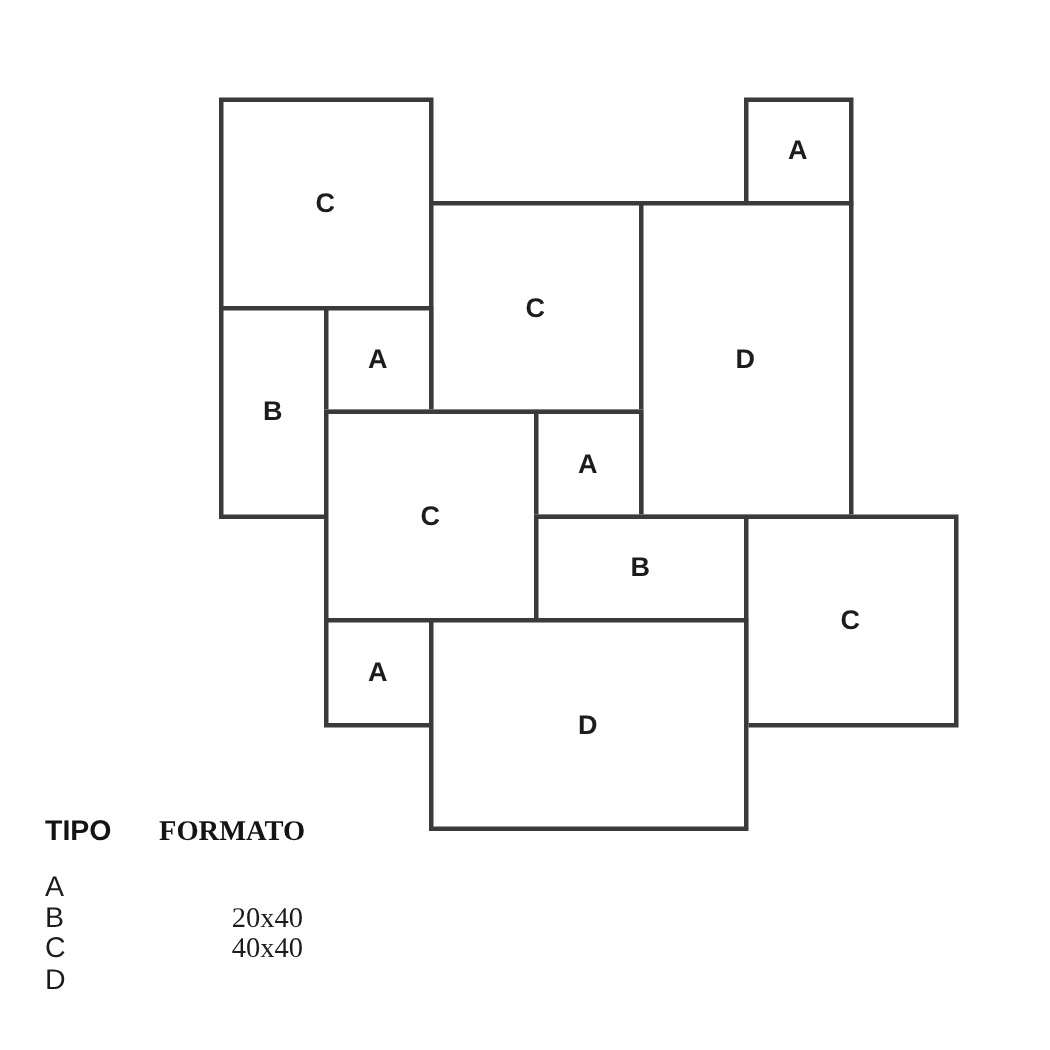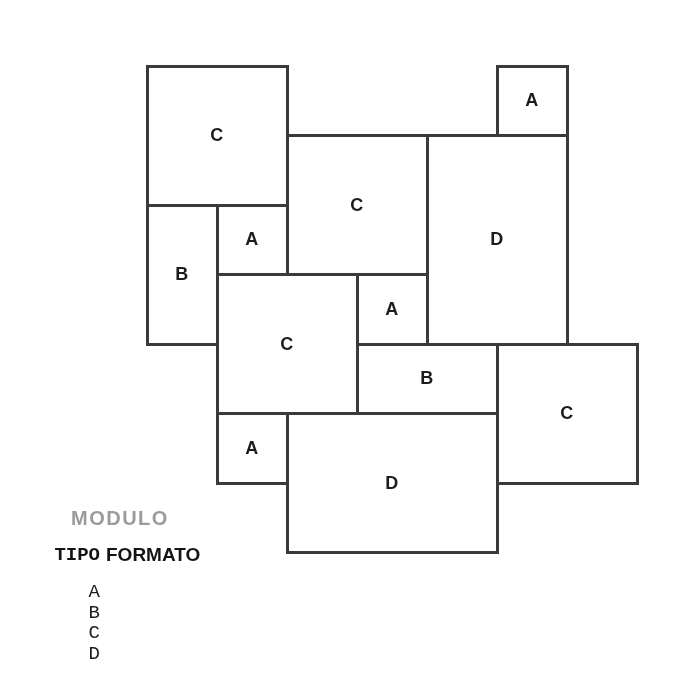--- a/index.html
+++ b/index.html
@@ -54,27 +54,27 @@
     top: 582px;
     font-size: 19px;
     color: #1c1c1c;
   }
   .legend-row {
     display: flex;
     line-height: 20.5px;
   }
   .cell-tipo {
     width: 70px;
-    text-align: right;
-    font-family: Liberation Mono, monospace;
+    text-align: left;
   }
   .cell-formato {
     width: 96px;
     margin-left: 6px;
-    text-align: left;
+    text-align: right;
+    font-family: Liberation Serif, serif;
   }
 </style>
 </head>
 <body>
 
 <div id="canvas">
 
   <div id="tiles">
       <div class="tile" style="left: 145.5px; top: 64.5px; width: 143px; height: 142px; border-color: rgb(58, 58, 58); background: rgb(255, 255, 255);">
         <span class="tile-label" style="color: rgb(28, 28, 28);">C</span>
@@ -107,35 +107,36 @@
         <span class="tile-label" style="color: rgb(28, 28, 28);">C</span>
       </div>
       <div class="tile" style="left: 215.5px; top: 412px; width: 73px; height: 72.5px; border-color: rgb(58, 58, 58); background: rgb(255, 255, 255);">
         <span class="tile-label" style="color: rgb(28, 28, 28);">A</span>
       </div>
       <div class="tile" style="left: 285.5px; top: 412px; width: 213px; height: 142px; border-color: rgb(58, 58, 58); background: rgb(255, 255, 255);">
         <span class="tile-label" style="color: rgb(28, 28, 28);">D</span>
       </div>
     </div>
 
-  <div class="legend-title" style="color: rgb(155, 155, 155);">MODULO</div>
 
   <div class="legend-header">
     <span class="cell-tipo">TIPO</span>
     <span class="cell-formato">FORMATO</span>
   </div>
 
   <div class="legend-rows">
     <div class="legend-row">
       <span class="cell-tipo">A</span>
     </div>
     <div class="legend-row">
       <span class="cell-tipo">B</span>
+      <span class="cell-formato">20x40</span>
     </div>
     <div class="legend-row">
       <span class="cell-tipo">C</span>
+      <span class="cell-formato">40x40</span>
     </div>
     <div class="legend-row">
       <span class="cell-tipo">D</span>
     </div>
   </div>
 
 </div>
 
 </body></html>

